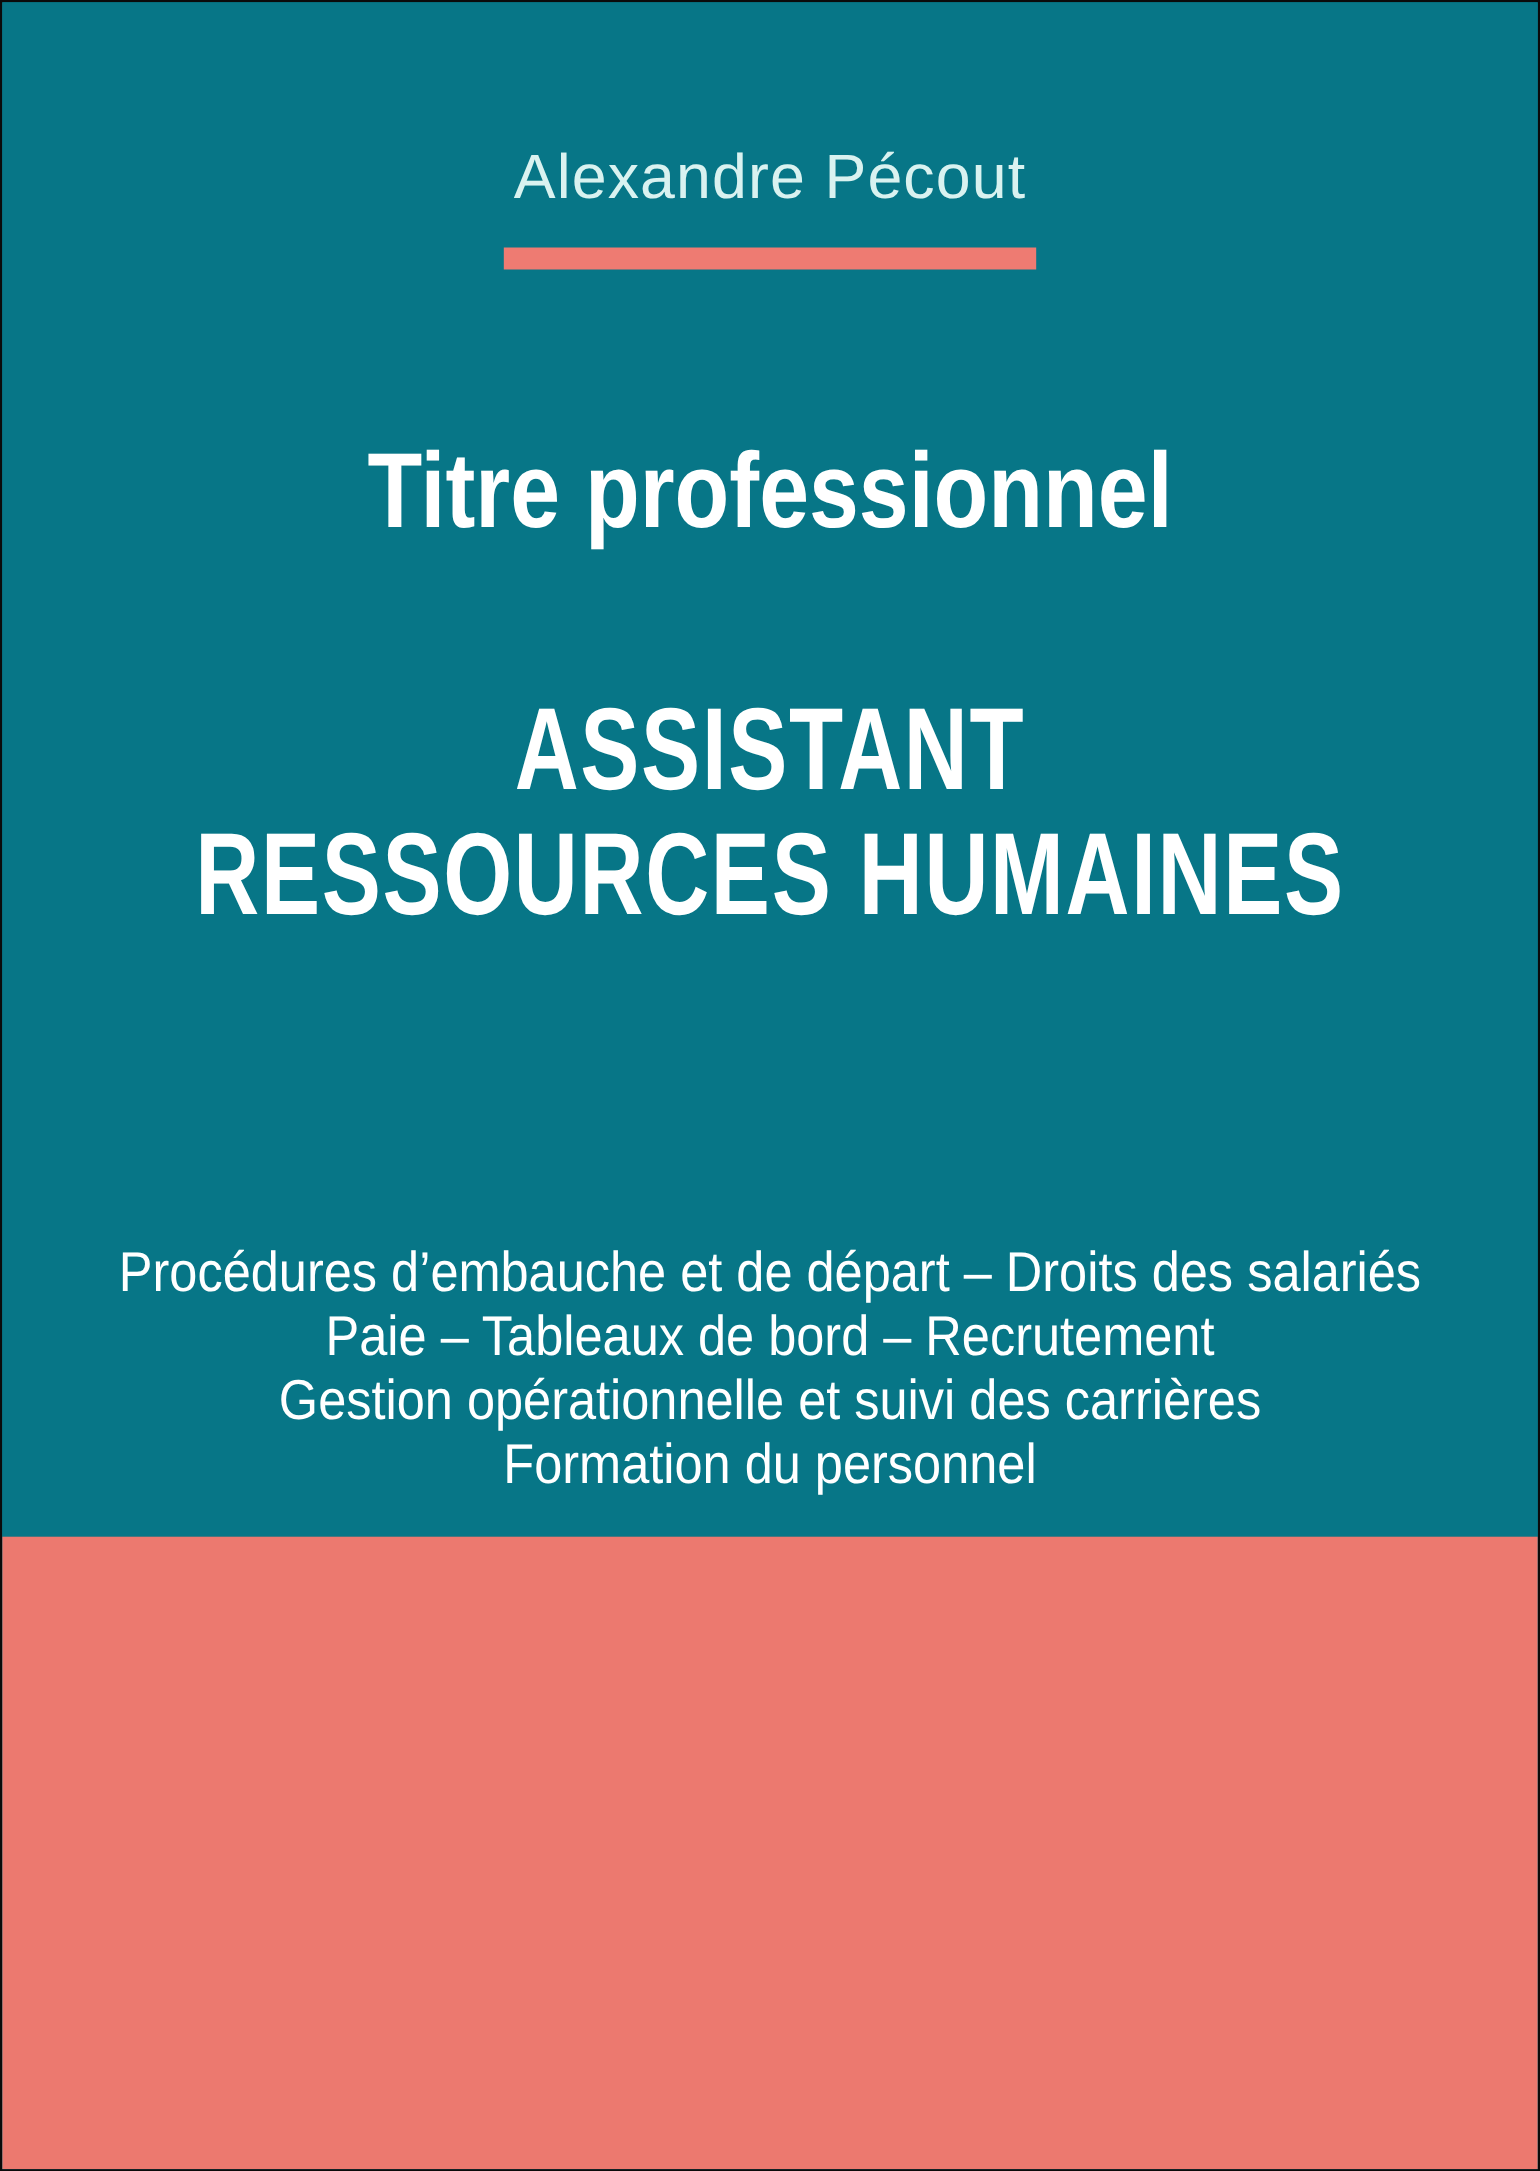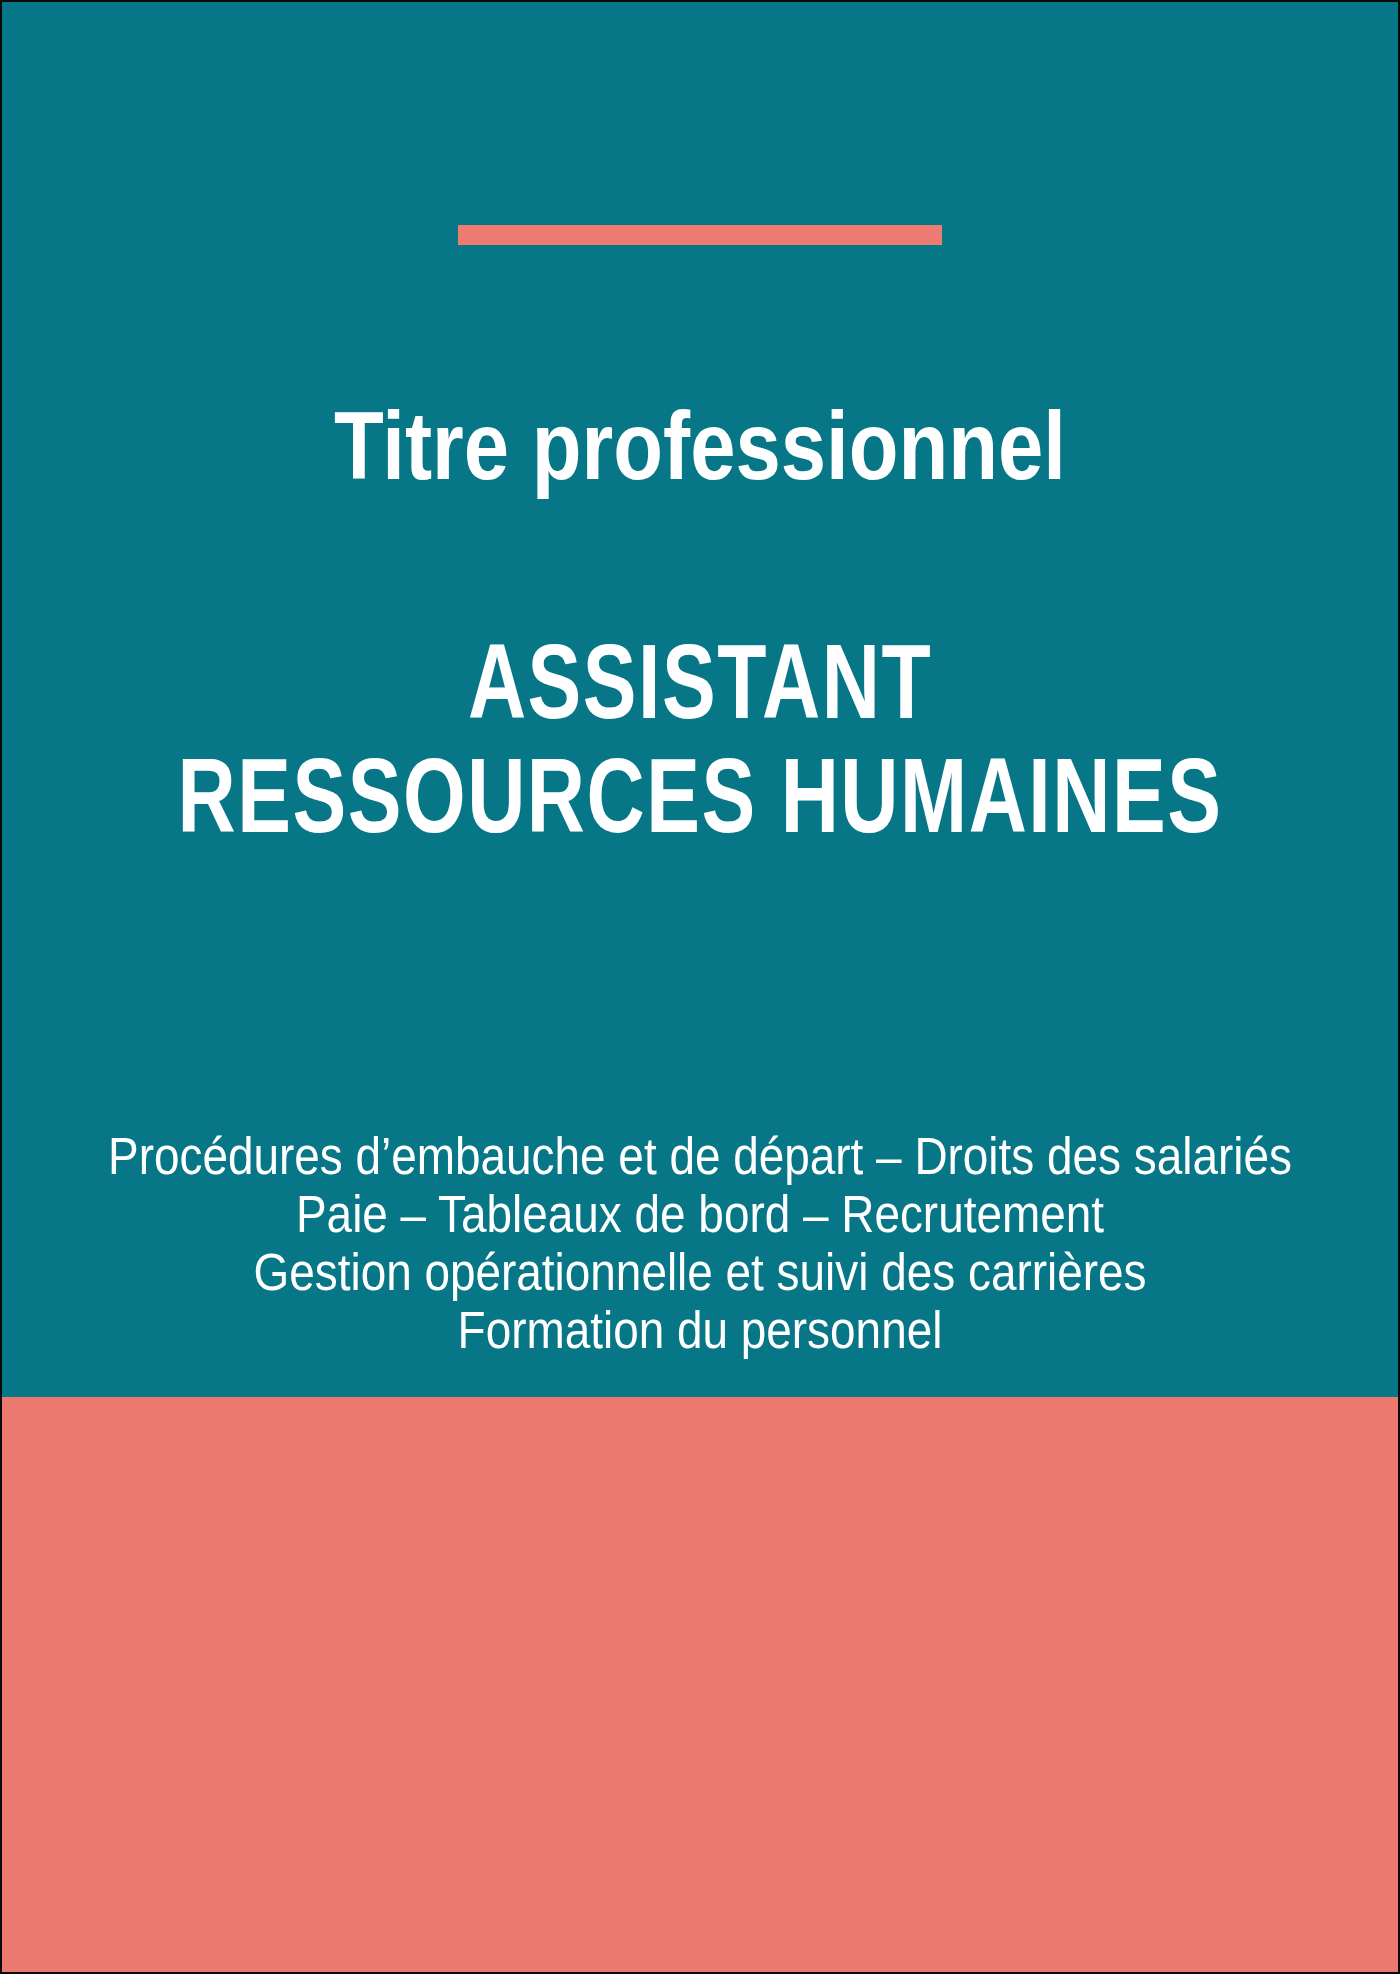--- a/index.html
+++ b/index.html
@@ -37,20 +37,21 @@
     font-size:51px;line-height:58px;font-weight:400;color:#ffffff;
     transform:scaleX(.90);transform-origin:center;white-space:nowrap;
   }
 </style>
 </head>
 <body>
 
 <div class="page">
 
   <div class="teal-section">
+    <div class="author">Alexandre Pécout</div>
 
     <div class="accent-bar"></div>
 
     <div class="series">Titre professionnel</div>
 
     <div class="main-title">
       <div>ASSISTANT</div>
       <div>RESSOURCES HUMAINES</div>
     </div>
 

